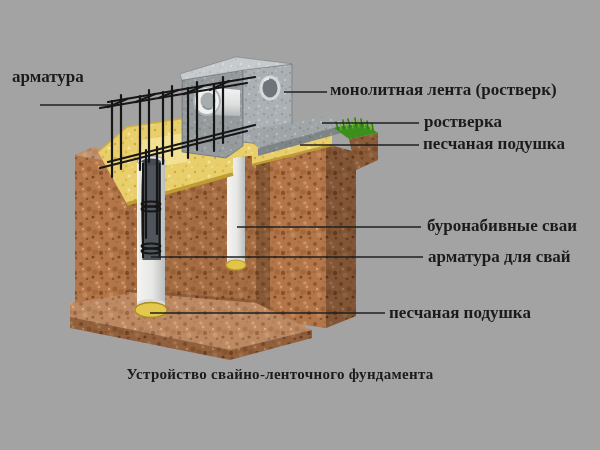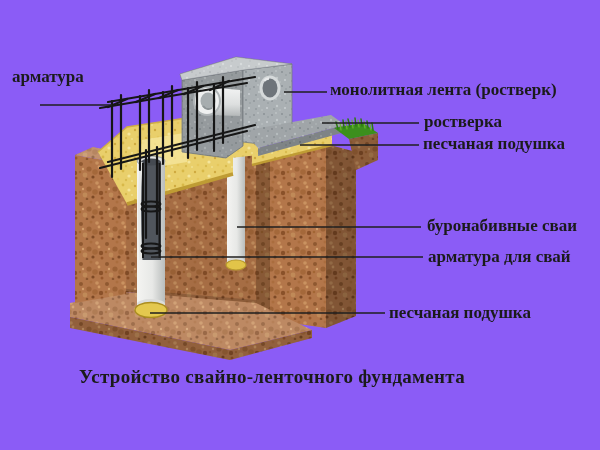--- a/index.html
+++ b/index.html
@@ -1,23 +1,23 @@
 <!DOCTYPE html>
 <html><head>
 <meta charset="utf-8">
 <style>
   html,body{margin:0;padding:0;background:#ffffff;}
-  .stage{position:relative;width:600px;height:450px;background:#8b5cf6;overflow:hidden;
+  .stage{position:relative;width:600px;height:450px;background:#a3a3a3;overflow:hidden;
          font-family:"Liberation Serif", serif;}
   .stage svg{position:absolute;left:0;top:0;}
   .lbl{position:absolute;font-weight:bold;font-size:17px;line-height:18px;color:#1b1b1b;
        white-space:nowrap;}
   .lbl-2line{line-height:17px;}
-  .title{position:absolute;left:4px;top:366px;width:536px;text-align:center;
-         font-weight:bold;font-size:19px;color:#1b1b1b;letter-spacing:0.3px;}
+  .title{position:absolute;left:12px;top:366px;width:536px;text-align:center;
+         font-weight:bold;font-size:15px;color:#1b1b1b;letter-spacing:0.3px;}
 </style>
 </head>
 <body>
 
 <div class="stage">
 
 <svg width="600" height="450" viewBox="0 0 600 450">
   <defs>
     <pattern id="soil" width="26" height="20" patternUnits="userSpaceOnUse">
       <rect width="26" height="20" fill="#b3764a"></rect>

